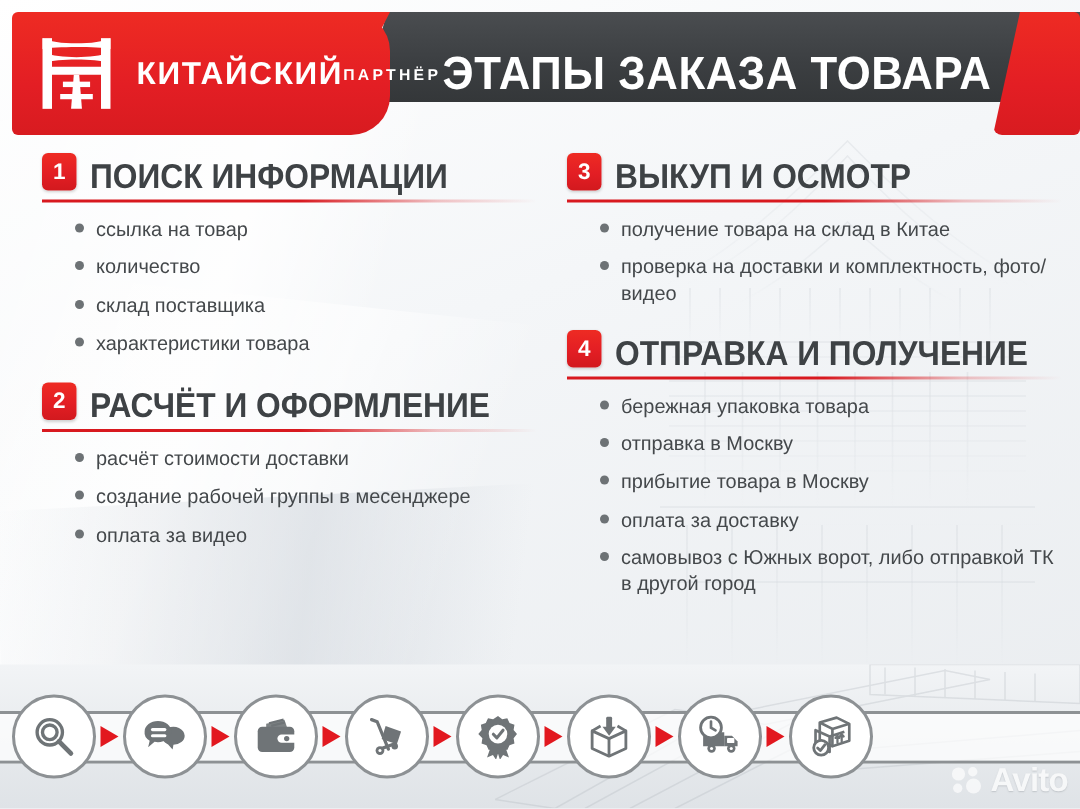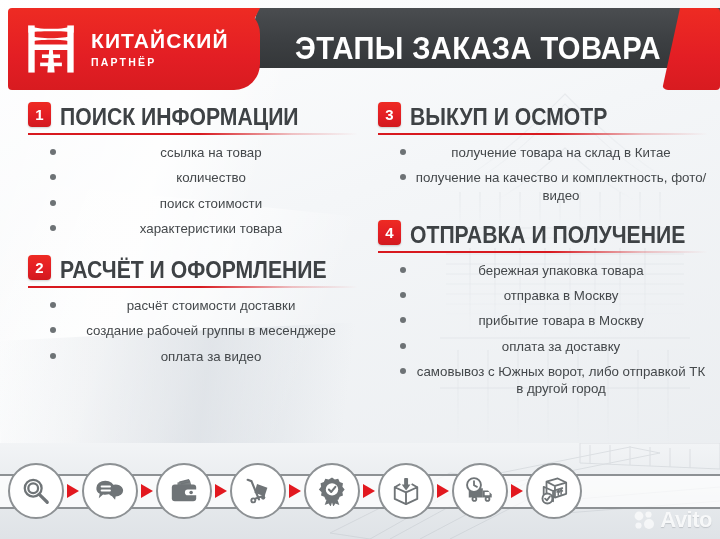--- a/index.html
+++ b/index.html
@@ -56,21 +56,21 @@
     clip-path:polygon(0 0,64px 0,64px 82px,22px 82px);
   }
   #hdr-red-right{
     position:absolute;left:662px;top:0;width:58px;height:82px;
     background:linear-gradient(180deg,#ee2b23 0%,#e31e24 60%,#d81b20 100%);
     border-radius:6px 4px 4px 6px;
     clip-path:polygon(18px 0,58px 0,58px 82px,0 82px);
   }
   #logo{position:absolute;left:22px;top:12px;display:flex;align-items:center;gap:11px;}
   #logo-mark{width:58px;height:58px;flex:0 0 58px;}
-  #logo-words{display:flex;flex-direction:column;line-height:1;}
+  #logo-words{display:flex;flex-direction:row;line-height:1;}
   #logo-main{color:#fff;font-size:21px;font-weight:bold;letter-spacing:1.1px;text-transform:uppercase;}
   #logo-sub{color:#fff;font-size:10.5px;font-weight:bold;letter-spacing:2.2px;
             text-transform:uppercase;text-align:left;margin-top:6px;}
 
   
   .col{position:absolute;}
   #col-left{left:28px;top:104px;width:330px;}
   #col-right{left:378px;top:104px;width:330px;}
 
   .section{margin-bottom:14px;}
@@ -88,21 +88,21 @@
     letter-spacing:0px;white-space:nowrap;text-transform:uppercase;
     transform:scaleX(.92);transform-origin:left bottom;
   }
   .sec-rule{
     height:2px;margin-top:4px;margin-bottom:9px;
     background:linear-gradient(90deg,#d8191f 0%,#d8191f 52%,rgba(216,25,31,.25) 80%,rgba(216,25,31,0) 100%);
   }
   ul.items{list-style:none;margin:0;padding:0 0 0 22px;}
   ul.items li{
     position:relative;color:#44484b;font-size:13.3px;line-height:1.30;
-    margin-bottom:8px;padding-left:14px;text-align:center;
+    margin-bottom:8px;padding-left:14px;
   }
   ul.items li:before{
     content:"";position:absolute;left:0;top:5px;
     width:6px;height:6px;border-radius:50%;background:#6d7275;
   }
 
   
   #footer{position:absolute;left:0;bottom:0;width:720px;height:96px;}
   #footer-bg{position:absolute;left:0;top:0;width:720px;height:96px;
     background:linear-gradient(180deg,#f2f4f6 0%,#e7eaed 55%,#dfe3e7 100%);}
@@ -200,21 +200,21 @@
 
     <div class="section">
       <div class="sec-head">
         <div class="sec-num">1</div>
         <div class="sec-title">ПОИСК ИНФОРМАЦИИ</div>
       </div>
       <div class="sec-rule"></div>
       <ul class="items">
         <li>ссылка на товар</li>
         <li>количество</li>
-        <li>поиск стоимости</li>
+        <li>склад поставщика</li>
         <li>характеристики товара</li>
       </ul>
     </div>
 
     <div class="section" style="margin-top:20px;">
       <div class="sec-head">
         <div class="sec-num">2</div>
         <div class="sec-title">РАСЧЁТ И ОФОРМЛЕНИЕ</div>
       </div>
       <div class="sec-rule"></div>
@@ -230,21 +230,21 @@
   <div class="col" id="col-right">
 
     <div class="section">
       <div class="sec-head">
         <div class="sec-num">3</div>
         <div class="sec-title">ВЫКУП И ОСМОТР</div>
       </div>
       <div class="sec-rule"></div>
       <ul class="items">
         <li>получение товара на склад в Китае</li>
-        <li>получение на качество и комплектность, фото/видео</li>
+        <li>проверка на доставки и комплектность, фото/видео</li>
       </ul>
     </div>
 
     <div class="section" style="margin-top:18px;">
       <div class="sec-head">
         <div class="sec-num">4</div>
         <div class="sec-title">ОТПРАВКА И ПОЛУЧЕНИЕ</div>
       </div>
       <div class="sec-rule"></div>
       <ul class="items">

